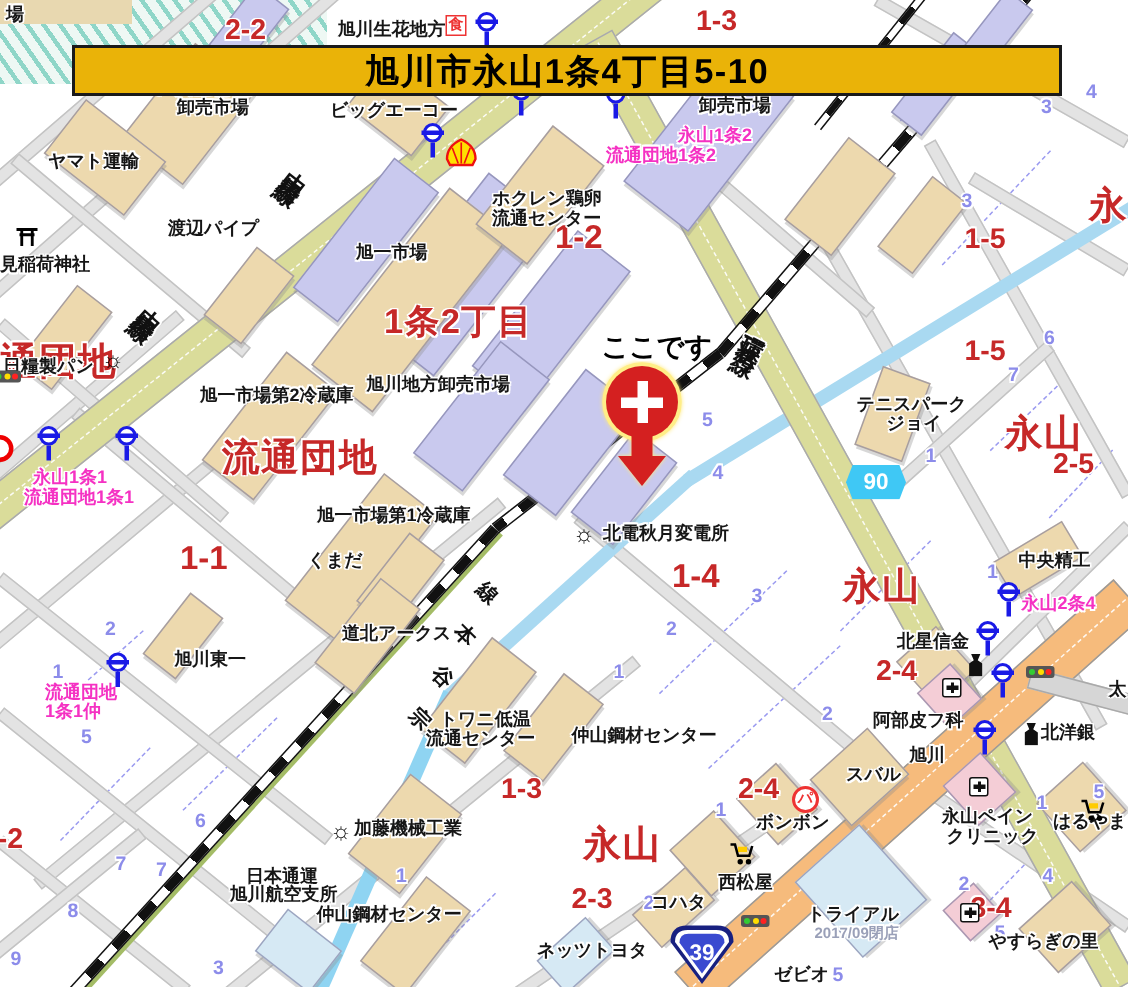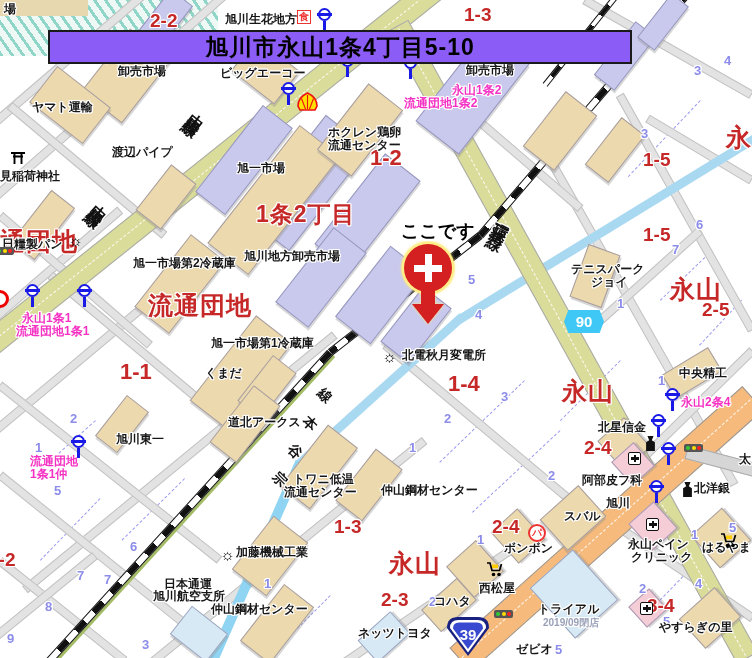--- a/index.html
+++ b/index.html
@@ -68,21 +68,21 @@
        box-shadow:0 0 0 2.5px #ffee88;}
   #marker .ph,#marker .pv{background:#fff;}
   #marker .ph{left:10px;top:20.5px;width:28px;height:7px;}
   #marker .pv{left:20.5px;top:10px;width:7px;height:28px;}
   #marker .stem{left:17px;top:46px;width:14px;height:14px;background:#d42020;}
   #marker .tri{left:8px;top:60px;width:0;height:0;border-left:16px solid transparent;
        border-right:16px solid transparent;border-top:20px solid #d42020;}
   .here{font-size:18px;font-weight:900;color:#000;z-index:41;
        text-shadow:1.5px 0 #fff,-1.5px 0 #fff,0 1.5px #fff,0 -1.5px #fff,1.5px 1.5px #fff,-1.5px -1.5px #fff,1.5px -1.5px #fff,-1.5px 1.5px #fff;}
   
-  #banner{left:48px;top:30px;width:584px;height:34px;background:#8b5cf6;border:2px solid #1a1a1a;
+  #banner{left:48px;top:30px;width:660px;height:34px;background:#eab308;border:2px solid #1a1a1a;
        color:#000;font-size:23px;font-weight:bold;text-align:center;line-height:30px;z-index:50;letter-spacing:1px;}
   #credit{right:0;bottom:0;background:#7d2d2d;color:#fff;font-size:13px;padding:2px 6px;z-index:50;white-space:nowrap;}
 </style>
 </head>
 <body>
 
 <div id="map">
   <div id="banner">旭川市永山1条4丁目5-10</div>
   <div id="marker" style="left:404px;top:244px;width:48px;height:82px;">
     <span class="circle"></span>
@@ -245,21 +245,21 @@
     <div class="lbl poi" style="left: 504px; top: 542px;">ボンボン</div>
     <div class="lbl poi" style="left: 628px; top: 538px;">永山ペイン</div>
     <div class="lbl poi" style="left: 631px; top: 551px;">クリニック</div>
     <div class="lbl poi" style="left: 702px; top: 541px;">はるやま</div>
     <div class="lbl area" style="left: 389px; top: 550px;">永山</div>
     <div class="lbl poi" style="left: 236px; top: 546px;">加藤機械工業</div>
     <div class="lbl blk" style="left: 381px; top: 590px;">2-3</div>
     <div class="lbl poi" style="left: 479px; top: 582px;">西松屋</div>
     <div class="lbl poi" style="left: 434px; top: 595px;">コハタ</div>
     <div class="lbl poi" style="left: 538px; top: 603px;">トライアル</div>
-    <div class="lbl closed" style="left: 543px; top: 618px;">2019/09閉店</div>
+    <div class="lbl closed" style="left: 543px; top: 618px;">2017/09閉店</div>
     <div class="lbl blk" style="left: 647px; top: 596px;">3-4</div>
     <div class="lbl poi" style="left: 659px; top: 621px;">やすらぎの里</div>
     <div class="lbl poi" style="left: 164px; top: 578px;">日本通運</div>
     <div class="lbl poi" style="left: 153px; top: 590px;">旭川航空支所</div>
     <div class="lbl poi" style="left: 211px; top: 603px;">仲山鋼材センター</div>
     <div class="lbl poi" style="left: 358px; top: 627px;">ネッツトヨタ</div>
     <div class="lbl poi" style="left: 516px; top: 643px;">ゼビオ</div>
     <div class="lbl blk" style="left: -12px; top: 550px;">3-2</div>
     <div class="lbl blk" style="left: 334px; top: 517px;">1-3</div>
     <div class="lbl rname" style="left: 196px; top: 104px; transform: rotate(38deg);">中央橋線</div>

